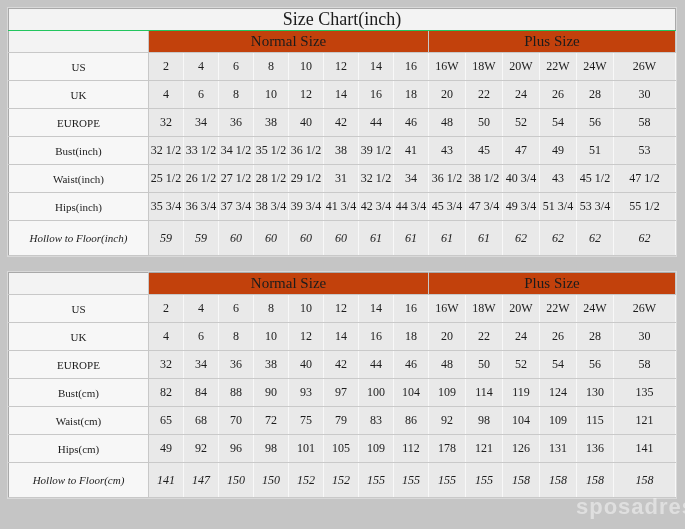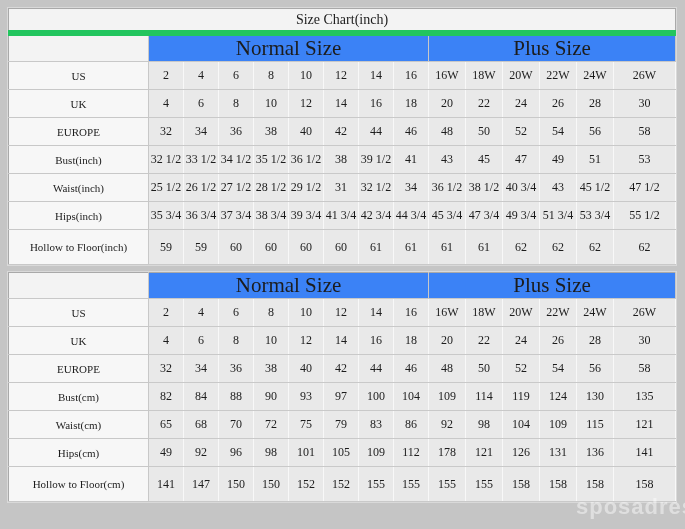--- a/index.html
+++ b/index.html
@@ -13,41 +13,41 @@
     position:absolute;left:8px;
     border-collapse:collapse;table-layout:fixed;
     background:#f3f3f3;
     border:1px solid #a9a9a9;
     box-shadow:0 0 0 1px #d9d9d9;
   }
   #chart-inch{top:8px;}
   #chart-cm{top:272px;}
   td{padding:0;text-align:center;vertical-align:middle;overflow:hidden;white-space:nowrap;}
   td.title{
-    height:21px;font-size:14px;background:#f3f3f3;
-    border-bottom:6px solid #22c55e;
+    height:21px;font-size:18px;background:#f3f3f3;
+    border-bottom:1px solid #22c55e;
   }
   td.corner{
     height:21px;background:#f3f3f3;
     border-right:1px solid #c8c8c8;border-bottom:1px solid #c8c8c8;
   }
   td.group{
-    height:21px;font-size:21px;background:#3b82f6;
+    height:21px;font-size:15px;background:#c2410c;
     border-right:1px solid #c8c8c8;border-bottom:1px solid #c8c8c8;
   }
   td.label{
     height:27px;font-size:11px;background:#f7f7f7;
     border:1px solid #c8c8c8;border-left:none;
   }
   td.data{
     height:27px;font-size:12px;background:#e9e9e9;
     border-top:1px solid #c9c9c9;border-bottom:1px solid #c9c9c9;
     border-left:1px solid #f8f8f8;border-right:1px solid #f8f8f8;
   }
-  tr.tall td{height:34px;}
+  tr.tall td{height:34px;font-style:italic;}
   .watermark{
     position:absolute;left:576px;top:494px;
     font-family:"Liberation Sans","DejaVu Sans",sans-serif;
     font-weight:bold;font-size:22px;letter-spacing:1px;
     color:rgba(255,255,255,0.45);pointer-events:none;
   }
 </style>
 </head>
 <body>
 

